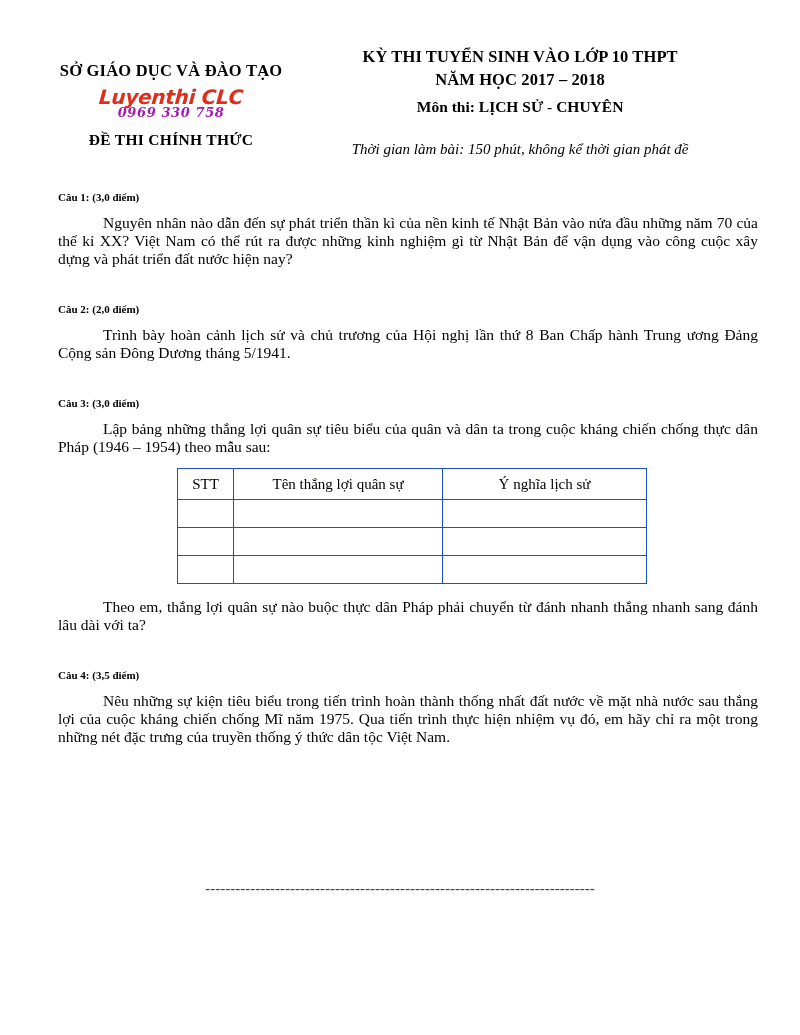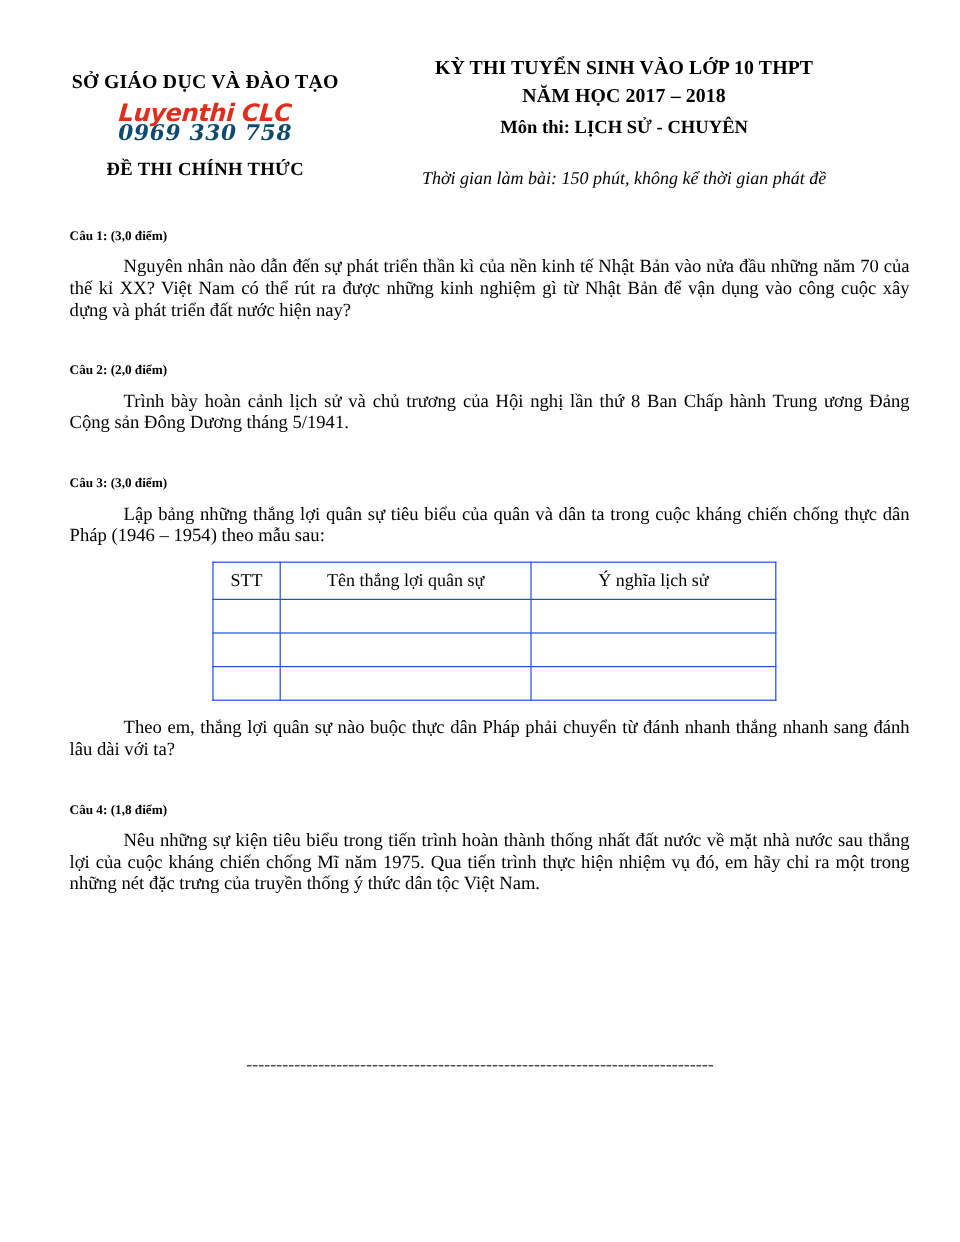--- a/index.html
+++ b/index.html
@@ -62,24 +62,24 @@
     font-size: 20px;
     font-weight: bold;
     font-style: italic;
     color: #E12D1C;
     letter-spacing: -0.3px;
     display: block;
     transform: skewX(-4deg);
   }
   .logo-phone {
     font-family: "DejaVu Serif", serif;
-    font-size: 18px;
+    font-size: 13px;
     font-weight: bold;
     font-style: italic;
-    color: #0c4a6e;
+    color: #a21caf;
     letter-spacing: 0.6px;
     display: block;
     margin-top: -1px;
   }
 
   .de-thi {
     font-size: 15.5px;
     font-weight: bold;
     margin-top: 12px;
     letter-spacing: 0.3px;
@@ -251,21 +251,21 @@
           </tbody>
         </table>
       </div>
 
       <p class="q-body">Theo em, thắng lợi quân sự nào buộc thực dân Pháp phải chuyển từ đánh nhanh thắng nhanh sang đánh lâu dài với ta?</p>
     </div>
 
     <div class="block-gap-3"></div>
 
     <div>
-      <div class="q-heading">Câu 4: (1,8 điểm)</div>
+      <div class="q-heading">Câu 4: (3,5 điểm)</div>
       <p class="q-body">Nêu những sự kiện tiêu biểu trong tiến trình hoàn thành thống nhất đất nước về mặt nhà nước sau thắng lợi của cuộc kháng chiến chống Mĩ năm 1975. Qua tiến trình thực hiện nhiệm vụ đó, em hãy chỉ ra một trong những nét đặc trưng của truyền thống ý thức dân tộc Việt Nam.</p>
     </div>
 
   </div>
 
   <div class="footer-rule">------------------------------------------------------------------------------</div>
 
 </div>
 
 </body></html>

